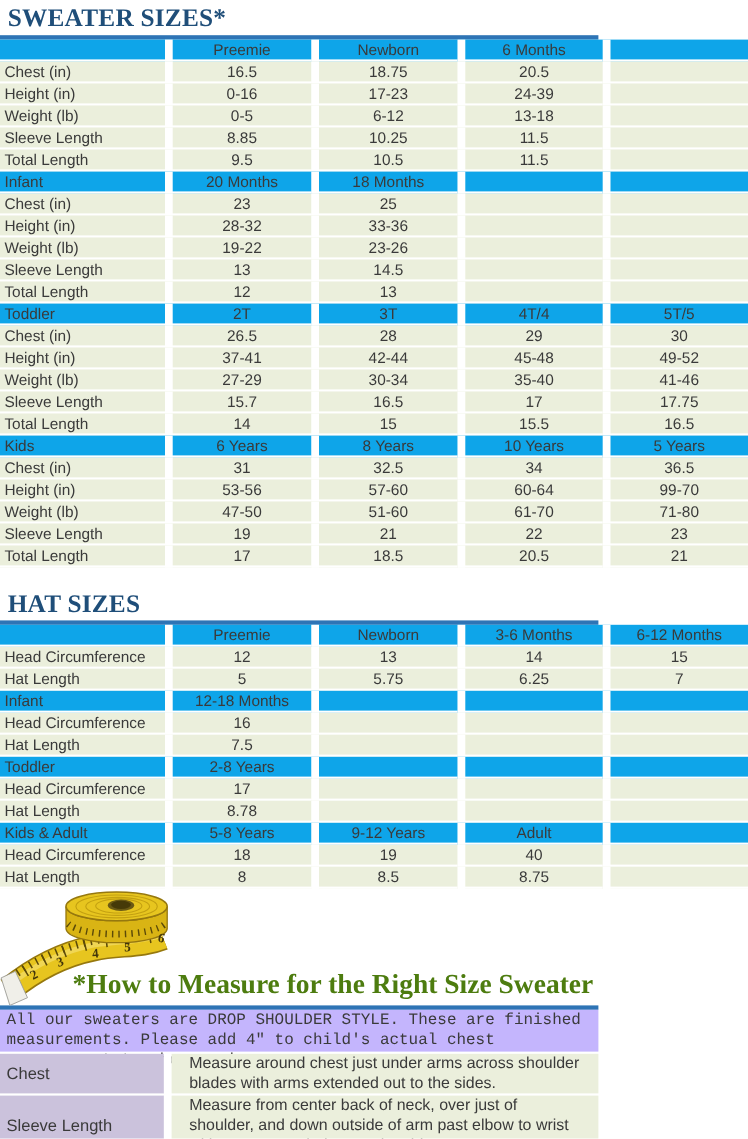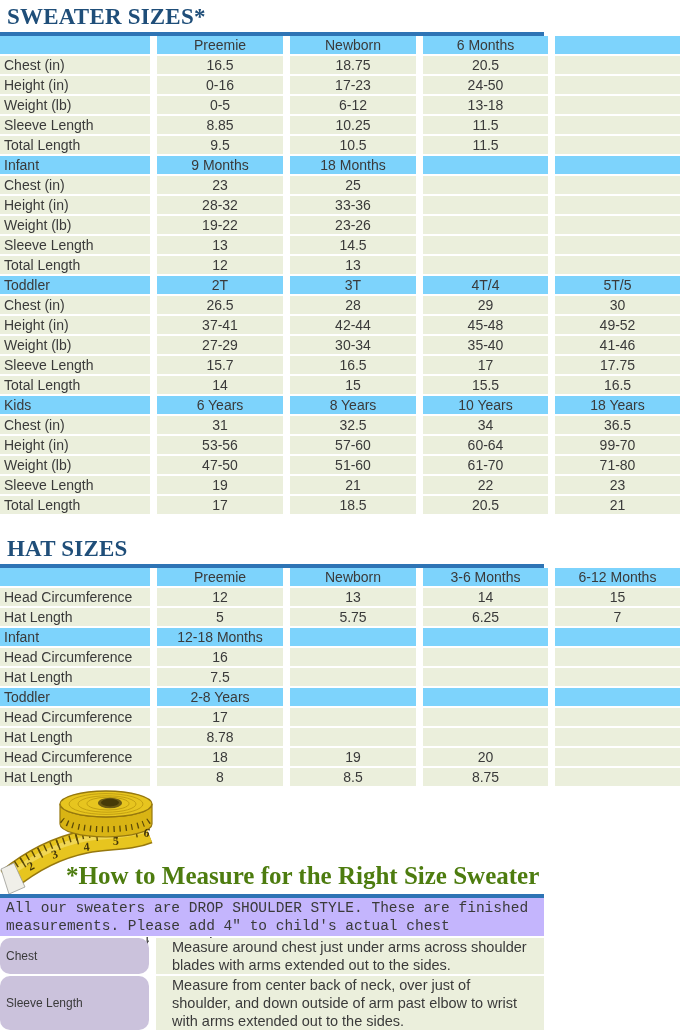--- a/index.html
+++ b/index.html
@@ -15,38 +15,38 @@
   .blue-bar { height:4px; background:#2e74b5; }
 
   
   table.size-table { width:680px; border-collapse:separate; border-spacing:0;
                      table-layout:fixed; }
   table.size-table td { height:18px; line-height:18px; font-size:14px;
                         padding:0 4px; border-bottom:2px solid #ffffff;
                         overflow:hidden; white-space:nowrap; }
   td.label-cell { text-align:left; padding-left:6px;margin-top:27px; }
   td.data-cell  { text-align:center; border-left:7px solid #ffffff; }
-  tr.section-row td { background:#7dd3fc; }
+  tr.section-row td { background:#0ea5e9; }
   tr.data-row td { background:#ebefdc; }
 
   
   .measure-head { position:relative; height:106px; }
   .measure-head svg { position:absolute; left:0; top:2px; }
   .measure-heading { position:absolute; left:66px; bottom:4px;
                      font-family:"Liberation Serif", serif; font-weight:bold;
                      color:#4d7c0f; font-size:25px; line-height:28px;
                      margin:0; white-space:nowrap; }
 
   
   .note-row { background:#c4b5fd; font-size:14.5px; line-height:18px;
               padding:1px 6px; height:36px; margin-bottom:2px;font-family:Liberation Mono, monospace; }
   .measure-row { display:flex; margin-bottom:2px; }
-  .measure-row .m-label { width:143px; background:#cbc2dc; font-size:12px;
+  .measure-row .m-label { width:143px; background:#cbc2dc; font-size:15px;
                           display:flex; align-items:center; padding-left:6px;
-                          flex:0 0 143px;border-radius:10px; }
+                          flex:0 0 143px; }
   .measure-row .m-gap { width:7px; flex:0 0 7px; background:#ffffff; }
   .measure-row .m-text { flex:1; background:#ebefdc; font-size:14.5px;
                          line-height:18px; padding:0 16px; min-height:36px;
                          display:flex; align-items:center; }
 </style>
 </head>
 <body>
 
 <div class="page">
 
@@ -73,21 +73,21 @@
           <td class="label-cell">Chest (in)</td>
           <td class="data-cell">16.5</td>
           <td class="data-cell">18.75</td>
           <td class="data-cell">20.5</td>
           <td class="data-cell"></td>
         </tr>
         <tr class="data-row">
           <td class="label-cell">Height (in)</td>
           <td class="data-cell">0-16</td>
           <td class="data-cell">17-23</td>
-          <td class="data-cell">24-50</td>
+          <td class="data-cell">24-39</td>
           <td class="data-cell"></td>
         </tr>
         <tr class="data-row">
           <td class="label-cell">Weight (lb)</td>
           <td class="data-cell">0-5</td>
           <td class="data-cell">6-12</td>
           <td class="data-cell">13-18</td>
           <td class="data-cell"></td>
         </tr>
         <tr class="data-row">
@@ -99,21 +99,21 @@
         </tr>
         <tr class="data-row">
           <td class="label-cell">Total Length</td>
           <td class="data-cell">9.5</td>
           <td class="data-cell">10.5</td>
           <td class="data-cell">11.5</td>
           <td class="data-cell"></td>
         </tr>
         <tr class="section-row">
           <td class="label-cell">Infant</td>
-          <td class="data-cell">9 Months</td>
+          <td class="data-cell">20 Months</td>
           <td class="data-cell">18 Months</td>
           <td class="data-cell"></td>
           <td class="data-cell"></td>
         </tr>
         <tr class="data-row">
           <td class="label-cell">Chest (in)</td>
           <td class="data-cell">23</td>
           <td class="data-cell">25</td>
           <td class="data-cell"></td>
           <td class="data-cell"></td>
@@ -186,21 +186,21 @@
           <td class="data-cell">14</td>
           <td class="data-cell">15</td>
           <td class="data-cell">15.5</td>
           <td class="data-cell">16.5</td>
         </tr>
         <tr class="section-row">
           <td class="label-cell">Kids</td>
           <td class="data-cell">6 Years</td>
           <td class="data-cell">8 Years</td>
           <td class="data-cell">10 Years</td>
-          <td class="data-cell">18 Years</td>
+          <td class="data-cell">5 Years</td>
         </tr>
         <tr class="data-row">
           <td class="label-cell">Chest (in)</td>
           <td class="data-cell">31</td>
           <td class="data-cell">32.5</td>
           <td class="data-cell">34</td>
           <td class="data-cell">36.5</td>
         </tr>
         <tr class="data-row">
           <td class="label-cell">Height (in)</td>
@@ -301,25 +301,32 @@
           <td class="data-cell"></td>
           <td class="data-cell"></td>
         </tr>
         <tr class="data-row">
           <td class="label-cell">Hat Length</td>
           <td class="data-cell">8.78</td>
           <td class="data-cell"></td>
           <td class="data-cell"></td>
           <td class="data-cell"></td>
         </tr>
+        <tr class="section-row">
+          <td class="label-cell">Kids &amp; Adult</td>
+          <td class="data-cell">5-8 Years</td>
+          <td class="data-cell">9-12 Years</td>
+          <td class="data-cell">Adult</td>
+          <td class="data-cell"></td>
+        </tr>
         <tr class="data-row">
           <td class="label-cell">Head Circumference</td>
           <td class="data-cell">18</td>
           <td class="data-cell">19</td>
-          <td class="data-cell">20</td>
+          <td class="data-cell">40</td>
           <td class="data-cell"></td>
         </tr>
         <tr class="data-row">
           <td class="label-cell">Hat Length</td>
           <td class="data-cell">8</td>
           <td class="data-cell">8.5</td>
           <td class="data-cell">8.75</td>
           <td class="data-cell"></td>
         </tr>
       </tbody>

